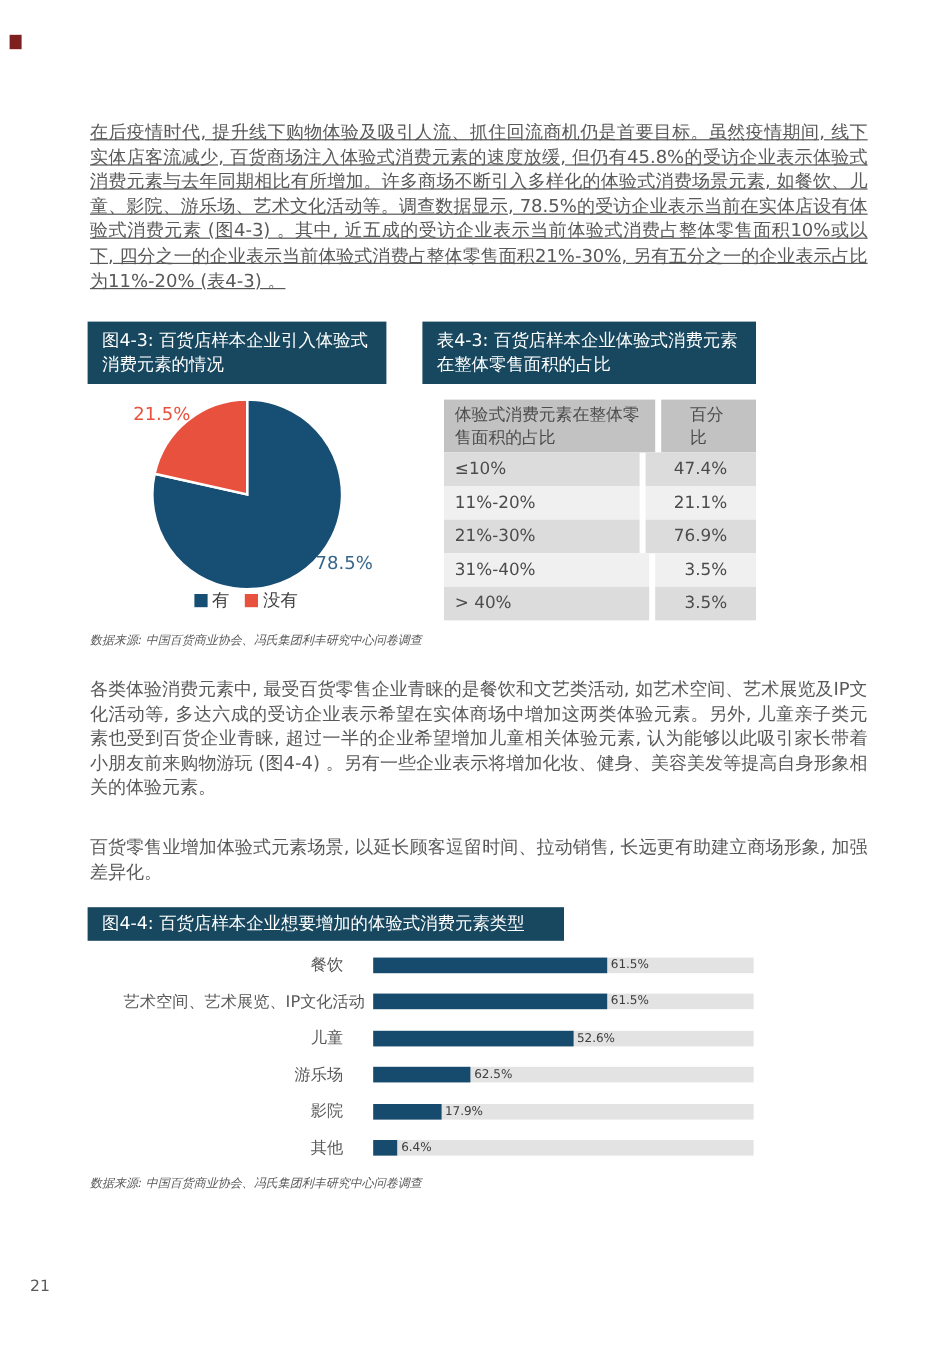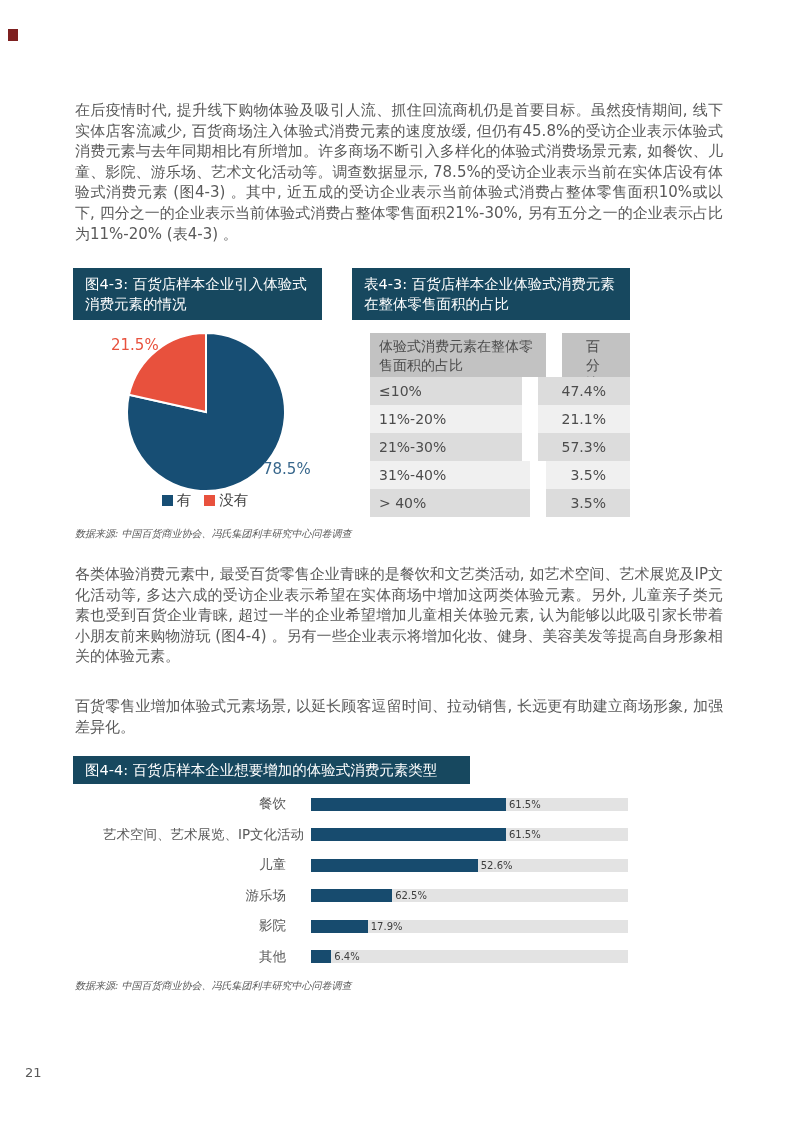--- a/index.html
+++ b/index.html
@@ -3,21 +3,21 @@
 <meta charset="utf-8">
 <style>
   * { margin:0; padding:0; box-sizing:border-box; }
   body { background:#ffffff; font-family:"DejaVu Sans","Liberation Sans",sans-serif; }
   .page { position:relative; width:793px; height:1122px; background:#ffffff; overflow:hidden; margin:0 auto; }
 
   .corner-square { position:absolute; left:8px; top:29px; width:10px; height:12px; background:#7e2020; }
 
   .para { position:absolute; left:75px; width:648px; font-size:15px; line-height:20.6px;
           color:#595959; text-align:justify; }
-  .para-1 { top:100px; }
+  .para-1 { top:100px;text-decoration:underline; }
   .para-2 { top:564px; }
   .para-3 { top:696px; }
 
   .hdr-bar { position:absolute; background:#17485f; color:#ffffff; font-size:14.5px;
              line-height:20px; padding:6px 12px; }
   .hdr-fig43 { left:73px; top:268px; width:249px; height:52px; }
   .hdr-tab43 { left:352px; top:268px; width:278px; height:52px; }
   .hdr-fig44 { left:73px; top:756px; width:397px; height:28px; padding:4px 12px; }
 
   
@@ -26,21 +26,21 @@
   .pie-label { position:absolute; font-size:15px; }
   .pie-label-no  { left:36px;  top:8px;   color:#e8513d; }
   .pie-label-yes { left:188px; top:132px; color:#38678c; }
   .pie-legend { position:absolute; left:0; right:0; top:163px; display:flex; justify-content:center;
                 align-items:center; gap:13px; font-size:14.5px; color:#404040; }
   .legend-item { display:flex; align-items:center; gap:4px; }
   .legend-swatch { width:11px; height:11px; display:inline-block; }
 
   
   .tbl { position:absolute; left:370px; top:333px; width:260px; font-size:14px; color:#4c4c4c; }
-  .tbl-row { display:flex; gap:16px; }
+  .tbl-row { display:flex; gap:5px; }
   .tbl-cell-1 { width:176px; padding:0 9px; }
   .tbl-cell-2 { flex:1; padding:0 24px; }
   .tbl-head { height:44px; }
   .tbl-head .tbl-cell-1, .tbl-head .tbl-cell-2 { background:#c2c2c2; padding-top:4px; line-height:18.5px; }
   .tbl-data { height:28px; margin-top:0;justify-content:center; }
   .tbl-data .tbl-cell-1, .tbl-data .tbl-cell-2 { display:flex; align-items:center; }
   .tbl-data:nth-child(odd)  .tbl-cell-1, .tbl-data:nth-child(odd)  .tbl-cell-2 { background:#f0f0f0; }
   .tbl-data:nth-child(even) .tbl-cell-1, .tbl-data:nth-child(even) .tbl-cell-2 { background:#dcdcdc; }
 
   .source { position:absolute; left:75px; font-size:10px; font-style:italic; color:#595959; }
@@ -99,21 +99,21 @@
     <div class="tbl-row tbl-data">
       <div class="tbl-cell-1">≤10%</div>
       <div class="tbl-cell-2">47.4%</div>
     </div>
     <div class="tbl-row tbl-data">
       <div class="tbl-cell-1">11%-20%</div>
       <div class="tbl-cell-2">21.1%</div>
     </div>
     <div class="tbl-row tbl-data">
       <div class="tbl-cell-1">21%-30%</div>
-      <div class="tbl-cell-2">57.3%</div>
+      <div class="tbl-cell-2">76.9%</div>
     </div>
     <div class="tbl-row tbl-data">
       <div class="tbl-cell-1">31%-40%</div>
       <div class="tbl-cell-2">3.5%</div>
     </div>
     <div class="tbl-row tbl-data">
       <div class="tbl-cell-1">&gt; 40%</div>
       <div class="tbl-cell-2">3.5%</div>
     </div>
   </div>

